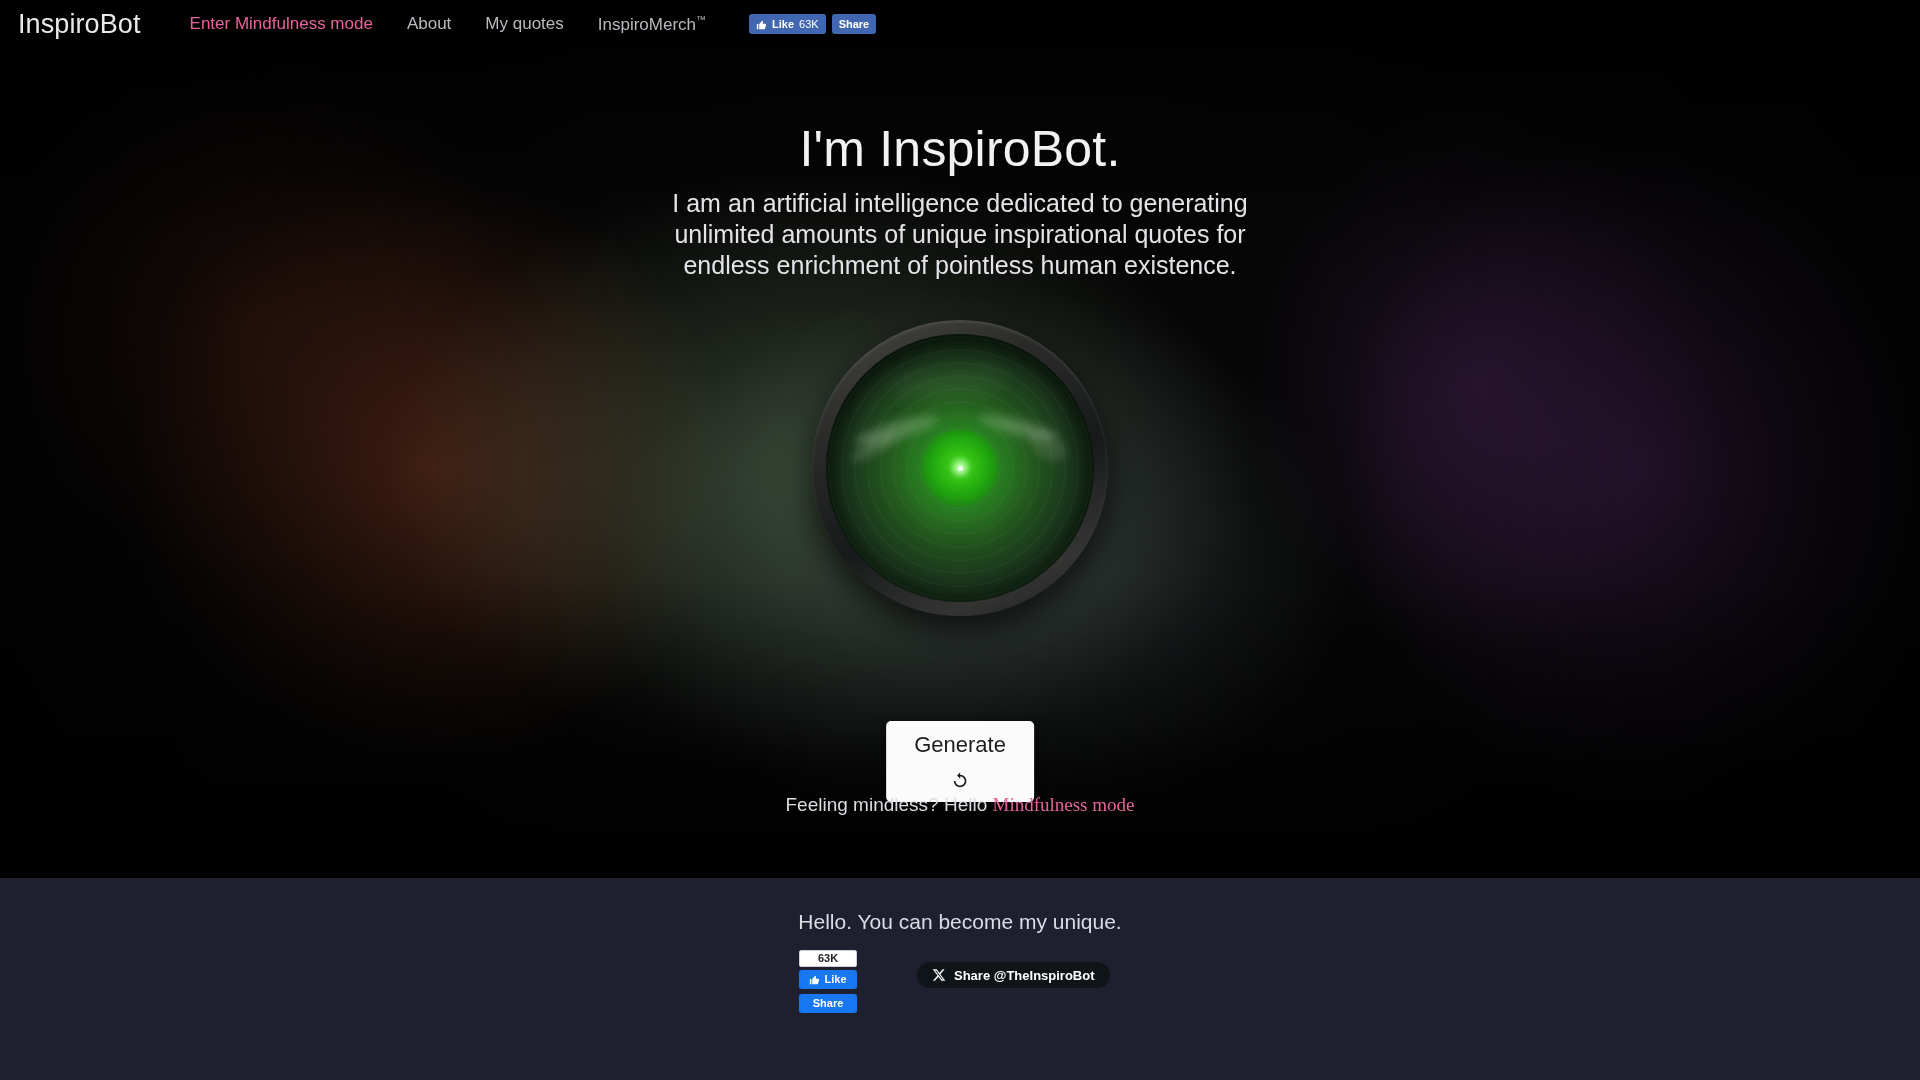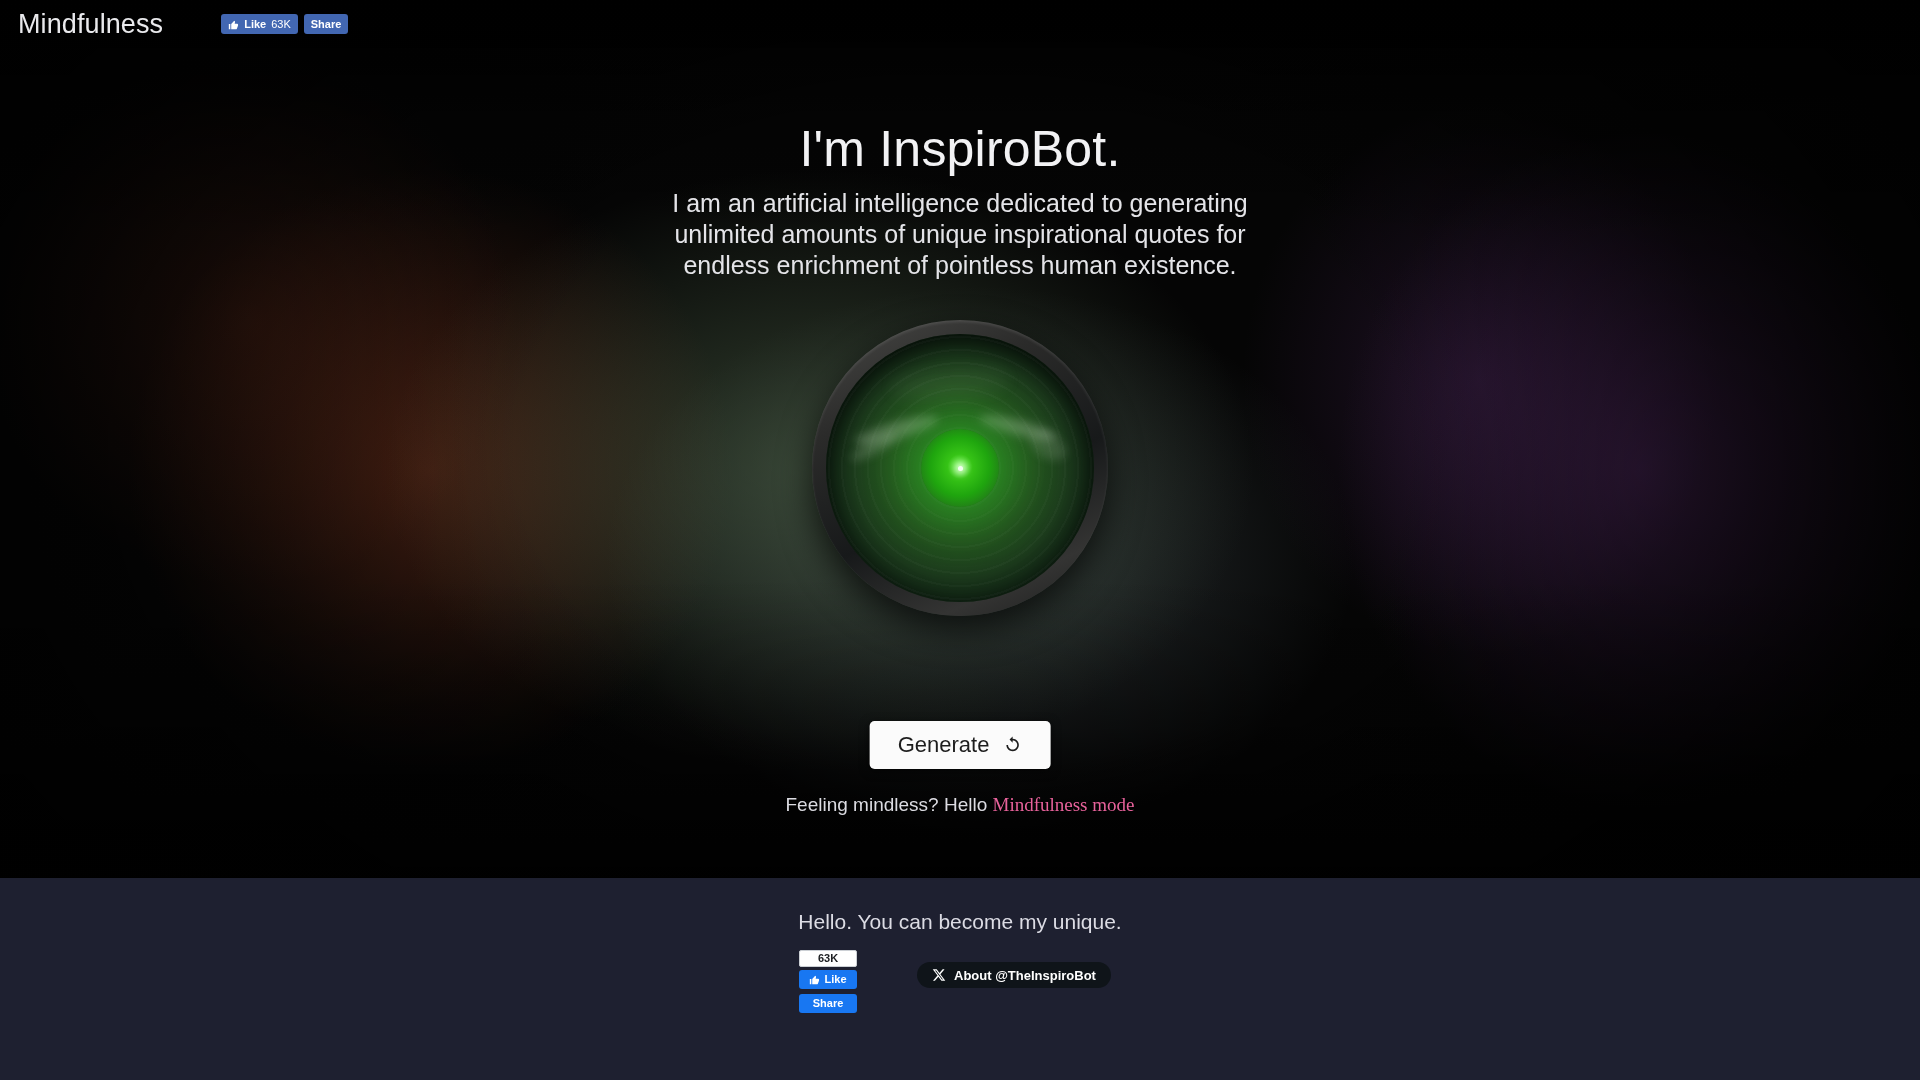--- a/index.html
+++ b/index.html
@@ -151,20 +151,21 @@
     position:absolute; left:50%; top:721px;
     transform:translateX(-50%);
     display:flex; align-items:center; gap:13px;
     background:#fbfbfb; color:#1d1d1d;
     font-size:22px; font-weight:400;
     padding:11px 28px; border-radius:5px;
     cursor:pointer; z-index:20;
     box-shadow:0 2px 10px rgba(0,0,0,0.55);
     border:none;
     font-family:"Liberation Sans", sans-serif;
+    flex-direction:column;
   }
   .mindless {
     position:absolute; left:0; top:794px; width:1920px;
     text-align:center; color:#dcdce2;
     font-size:19px; font-weight:300; z-index:20;
   }
   .mindless .link { color:#e8629b; cursor:pointer;font-family:Liberation Serif, serif; }
 
   
   .footer {
@@ -215,22 +216,36 @@
 <body>
 
 <div class="stage">
 
   <div class="bg-layer glow-warm"></div>
   <div class="bg-layer glow-green"></div>
   <div class="bg-layer glow-purple"></div>
   <div class="bg-layer vignette"></div>
 
   <div class="header">
-    <div class="brand">Mindfulness</div>
-
+    <div class="brand">InspiroBot</div>
+
+    <div class="nav">
+      <div class="nav-item accent">
+        <span>Enter Mindfulness mode</span>
+      </div>
+      <div class="nav-item">
+        <span>About</span>
+      </div>
+      <div class="nav-item">
+        <span>My quotes</span>
+      </div>
+      <div class="nav-item">
+        <span>InspiroMerch</span><span class="tm">™</span>
+      </div>
+    </div>
 
     <div class="fb-inline">
       <div class="fb-btn">
         <svg class="thumb" viewBox="0 0 16 16">
           <path fill="#ffffff" d="M6.3 15h5.1c.7 0 1.3-.4 1.5-1l1.6-4.2c.1-.2.1-.4.1-.5V8.1c0-.7-.6-1.2-1.3-1.2H9.7l.5-2.5c.1-.4 0-.8-.3-1.1l-.9-.9-4.3 4.7v7.9h1.6zM1.2 7.2h2.2V15H1.2z"></path>
         </svg>
         <span>Like</span>
         <span class="cnt">63K</span>
       </div>
       <div class="fb-btn">
@@ -283,17 +298,17 @@
       </div>
       <div class="fb-share">
         <span>Share</span>
       </div>
     </div>
 
     <div class="x-follow">
       <svg width="14" height="14" viewBox="0 0 24 24">
         <path fill="#ffffff" d="M18.244 2.25h3.308l-7.227 8.26 8.502 11.24H16.17l-5.214-6.817L4.99 21.75H1.68l7.73-8.835L1.254 2.25H8.08l4.713 6.231zm-1.161 17.52h1.833L7.084 4.126H5.117z"></path>
       </svg>
-      <span>About @TheInspiroBot</span>
+      <span>Share @TheInspiroBot</span>
     </div>
 
   </div>
 </div>
 
 </body></html>

